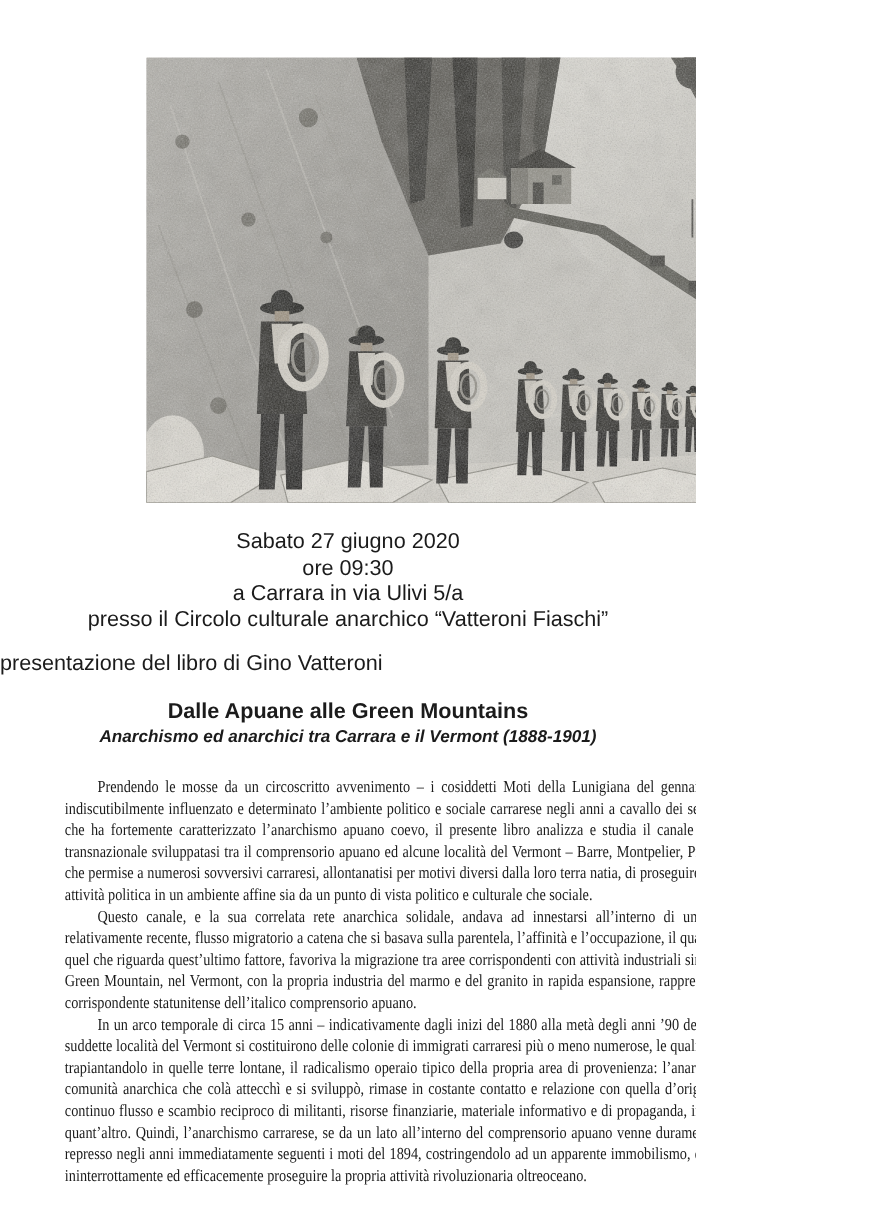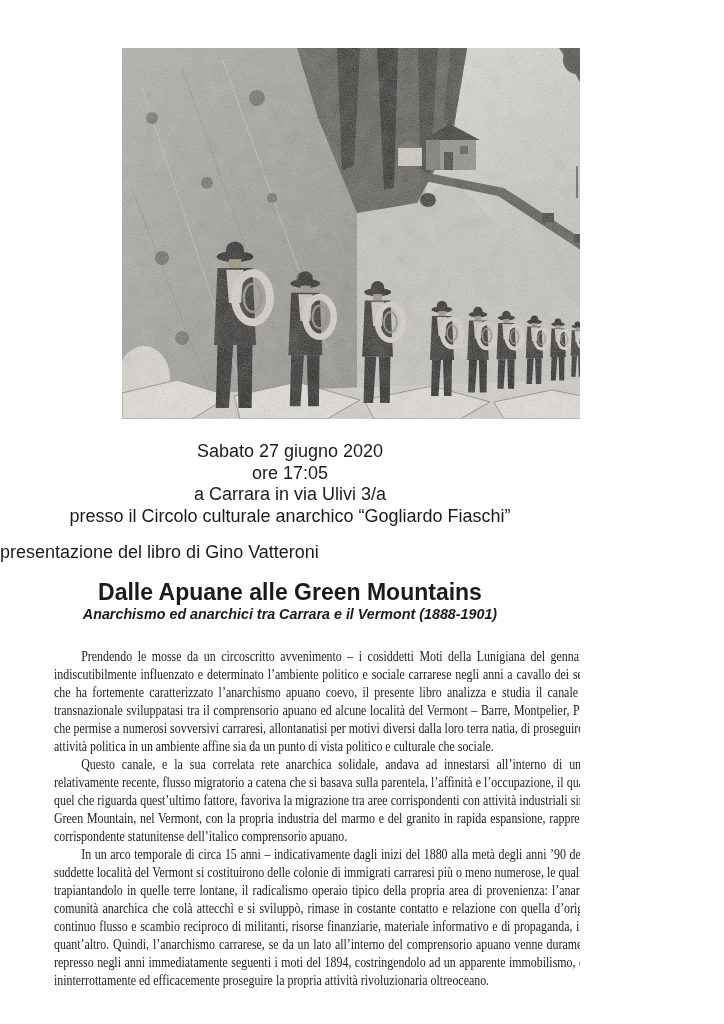--- a/index.html
+++ b/index.html
@@ -10,21 +10,21 @@
     overflow:hidden;
     font-family:"Liberation Sans", sans-serif;
     color:#1b1b1b;
     border-radius:20px;
   }
   .photo { margin:48px 0 0 122px; width:498px; height:371px; }
   .photo svg { display:block; width:498px; height:371px; }
 
   .event { margin-top:22px; text-align:center; font-size:18px; line-height:21.5px; }
   .presentation { margin-top:15px; text-align:left; font-size:18px; line-height:21.5px; }
-  .book-title { margin:17px 0 0 0; text-align:center; font-size:23px; font-weight:bold; line-height:23px; }
+  .book-title { margin:17px 0 0 0; text-align:center; font-size:18px; font-weight:bold; line-height:23px; }
   .book-subtitle { margin:0; text-align:center; font-size:14.3px; font-weight:bold; font-style:italic; line-height:20px; }
 
   .body-text { margin:24px 0 0 54px; width:614px;font-family:Liberation Serif, serif; }
   .body-inner {
     width:722px;
     transform:scaleX(0.8503);
     transform-origin:0 0;
     font-size:14px; line-height:18px;
     text-align:justify;
   }
@@ -150,23 +150,23 @@
         <use href="#worker" transform="translate(477,276) scale(0.48)"></use>
       </g>
 
       <rect x="0" y="0" width="498" height="371" filter="url(#grainCoarse)" opacity="0.18"></rect>
       <rect x="0" y="0" width="498" height="371" filter="url(#grainFine)" opacity="0.4"></rect>
     </svg>
   </figure>
 
   <div class="event">
     <div>Sabato 27 giugno 2020</div>
-    <div>ore 17:05</div>
-    <div>a Carrara in via Ulivi 3/a</div>
-    <div>presso il Circolo culturale anarchico “Gogliardo Fiaschi”</div>
+    <div>ore 09:30</div>
+    <div>a Carrara in via Ulivi 5/a</div>
+    <div>presso il Circolo culturale anarchico “Vatteroni Fiaschi”</div>
   </div>
 
   <div class="presentation">presentazione del libro di Gino Vatteroni</div>
 
   <h1 class="book-title">Dalle Apuane alle Green Mountains</h1>
   <h2 class="book-subtitle">Anarchismo ed anarchici tra Carrara e il Vermont (1888-1901)</h2>
 
   <div class="body-text">
     <div class="body-inner">
       <p>Prendendo le mosse da un circoscritto avvenimento – i cosiddetti Moti della Lunigiana del gennaio 1894 – che ha indiscutibilmente influenzato e determinato l’ambiente politico e sociale carrarese negli anni a cavallo dei secoli XIX e XX, e che ha fortemente caratterizzato l’anarchismo apuano coevo, il presente libro analizza e studia il canale e la rete solidale transnazionale sviluppatasi tra il comprensorio apuano ed alcune località del Vermont – Barre, Montpelier, Proctor e Rutland – che permise a numerosi sovversivi carraresi, allontanatisi per motivi diversi dalla loro terra natia, di proseguire la propria vita ed attività politica in un ambiente affine sia da un punto di vista politico e culturale che sociale.</p>

